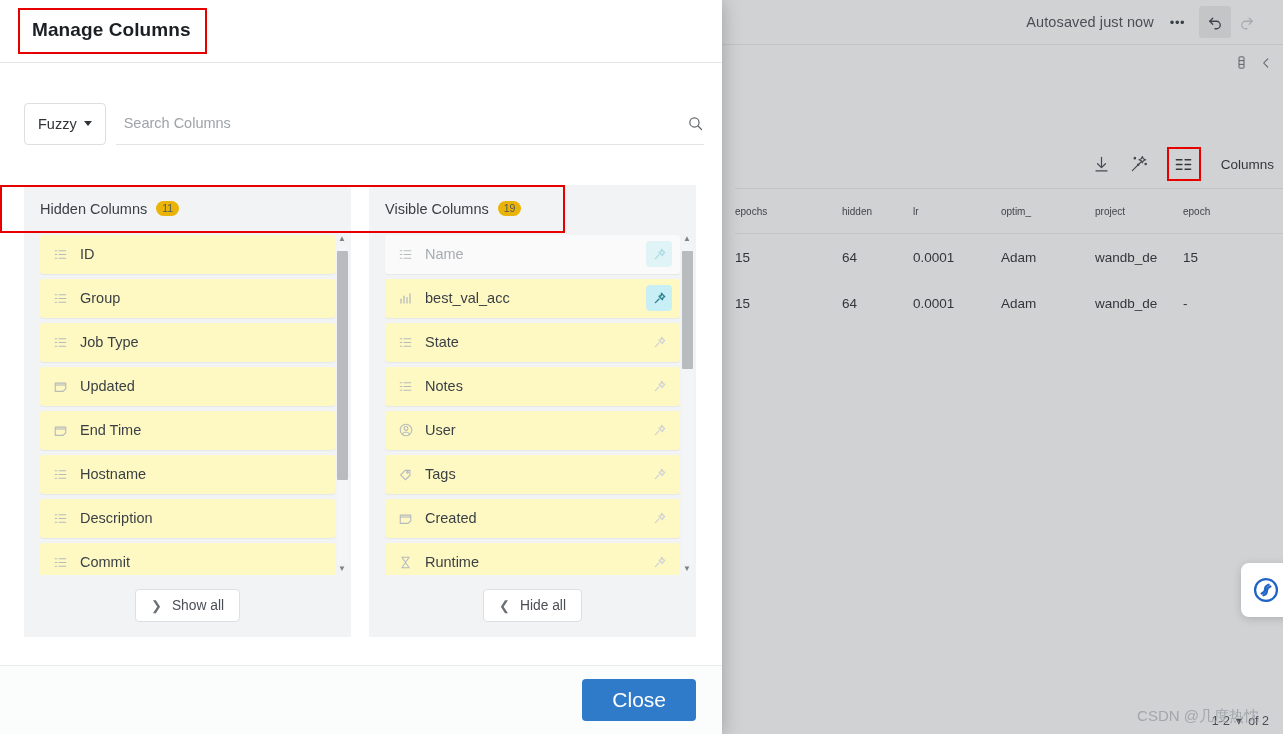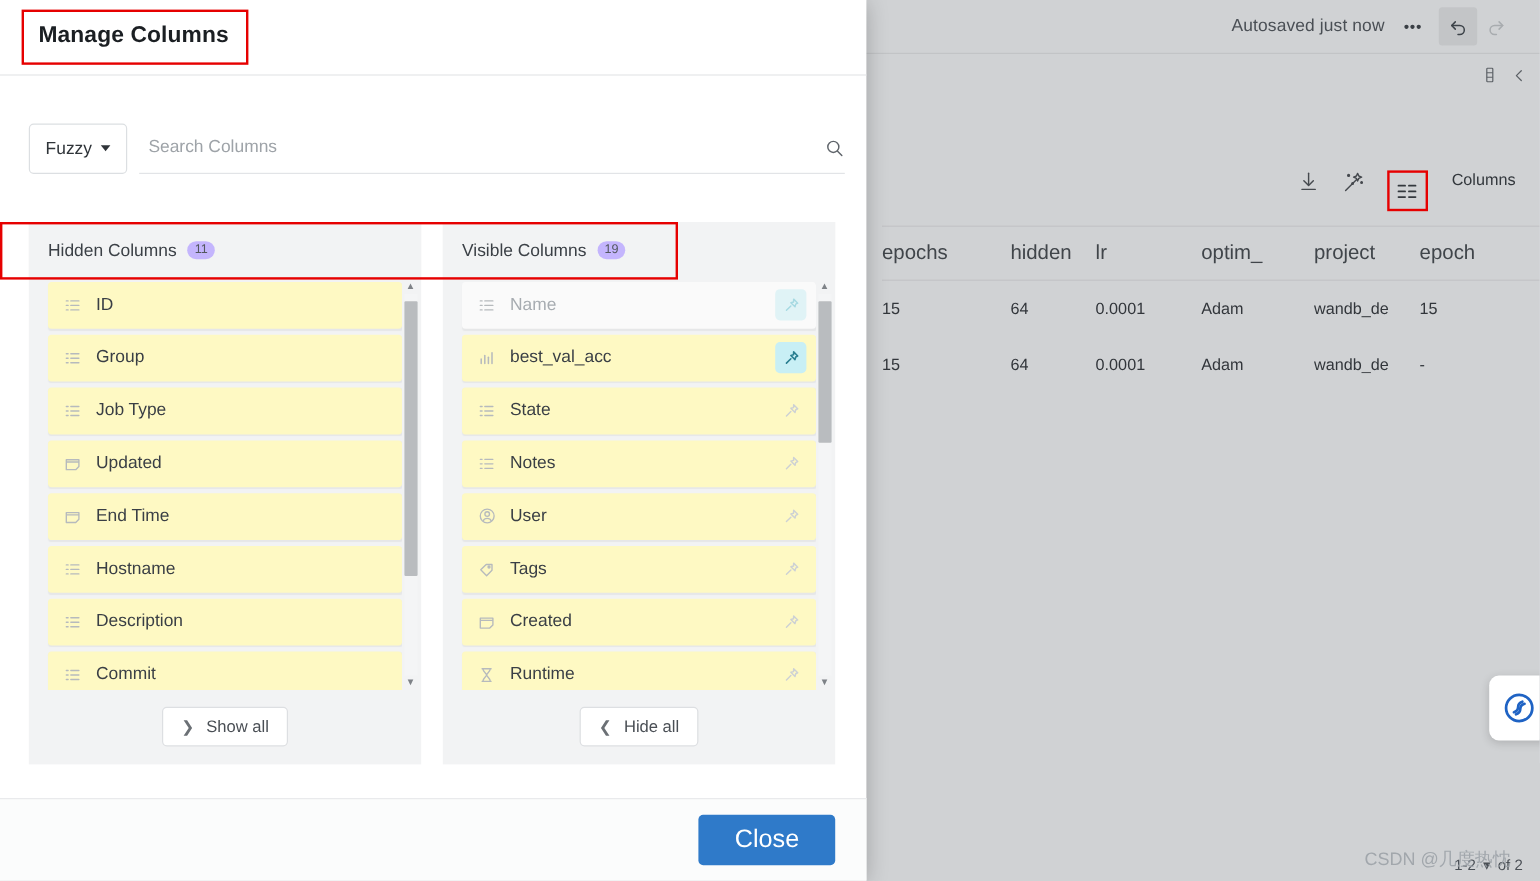--- a/index.html
+++ b/index.html
@@ -29,36 +29,36 @@
   .icon-btn-sq.active { background: #c3c5c7; }
   .icon-btn-sq.dim { color: #a8acaf; }
 
   .panel-toggle {
     position: absolute; right: 10px; top: 55px;
     display: flex; align-items: center; gap: 10px; color: #5c6166;
   }
 
   .table-toolbar {
     position: absolute; right: 0px; top: 142px; width: 400px; height: 44px;
-    display: flex; align-items: flex-start; justify-content: flex-end; gap: 18px;
-    padding-right: 20px; color: #45494e;
+    display: flex; align-items: center; justify-content: flex-end; gap: 18px;
+    padding-right: 9px; color: #45494e;
   }
   .columns-label { font-size: 13.5px; color: #33383d; margin-left: 2px; }
   .redbox { border: 2px solid #e60000; }
   .col-icon-wrap {
     width: 34px; height: 34px; display:flex; align-items:center; justify-content:center;
   }
 
   .table-head {
     position: absolute; left: 735px; top: 188px; right: 0; height: 46px;
     border-top: 1px solid #c2c4c6; border-bottom: 1px solid #c2c4c6;
     display: flex; align-items: center;
   }
   .table-head .th {
-    font-size: 17px; color: #40454a; padding-left: 0px;
+    font-size: 10px; color: #40454a; padding-left: 0px;
     overflow: hidden; white-space: nowrap;
   }
   .table-row {
     position: absolute; left: 735px; right: 0; height: 46px;
     display: flex; align-items: center;
   }
   .table-row .td { font-size: 13.5px; color: #32363b; white-space: nowrap; overflow: hidden; }
   .c0 { width: 107px; } .c1 { width: 71px; } .c2 { width: 88px; }
   .c3 { width: 94px; } .c4 { width: 88px; } .c5 { width: 80px; }
 
@@ -124,21 +124,21 @@
   .panel {
     width: 327px; background: #f2f3f4; display: flex; flex-direction: column;
     position: relative;
   }
   .panel-head {
     height: 48px; display: flex; align-items: center; gap: 9px;
     padding-left: 16px; background: #f2f3f4;
   }
   .panel-head-title { font-size: 14.5px; color: #3b4046; }
   .count-badge {
-    background: #c4b5fd; color: #53585e; border-radius: 9px;
+    background: #eab308; color: #53585e; border-radius: 9px;
     font-size: 10.5px; padding: 2px 6px 3px; min-width: 20px; text-align: center;
     line-height: 1;
   }
   .panel-headline-box {
     position: absolute; border: 2px solid #e60000; pointer-events: none;
   }
 
   .list {
     flex: 1; overflow: hidden; position: relative; padding: 0 16px 0 16px;
   }

